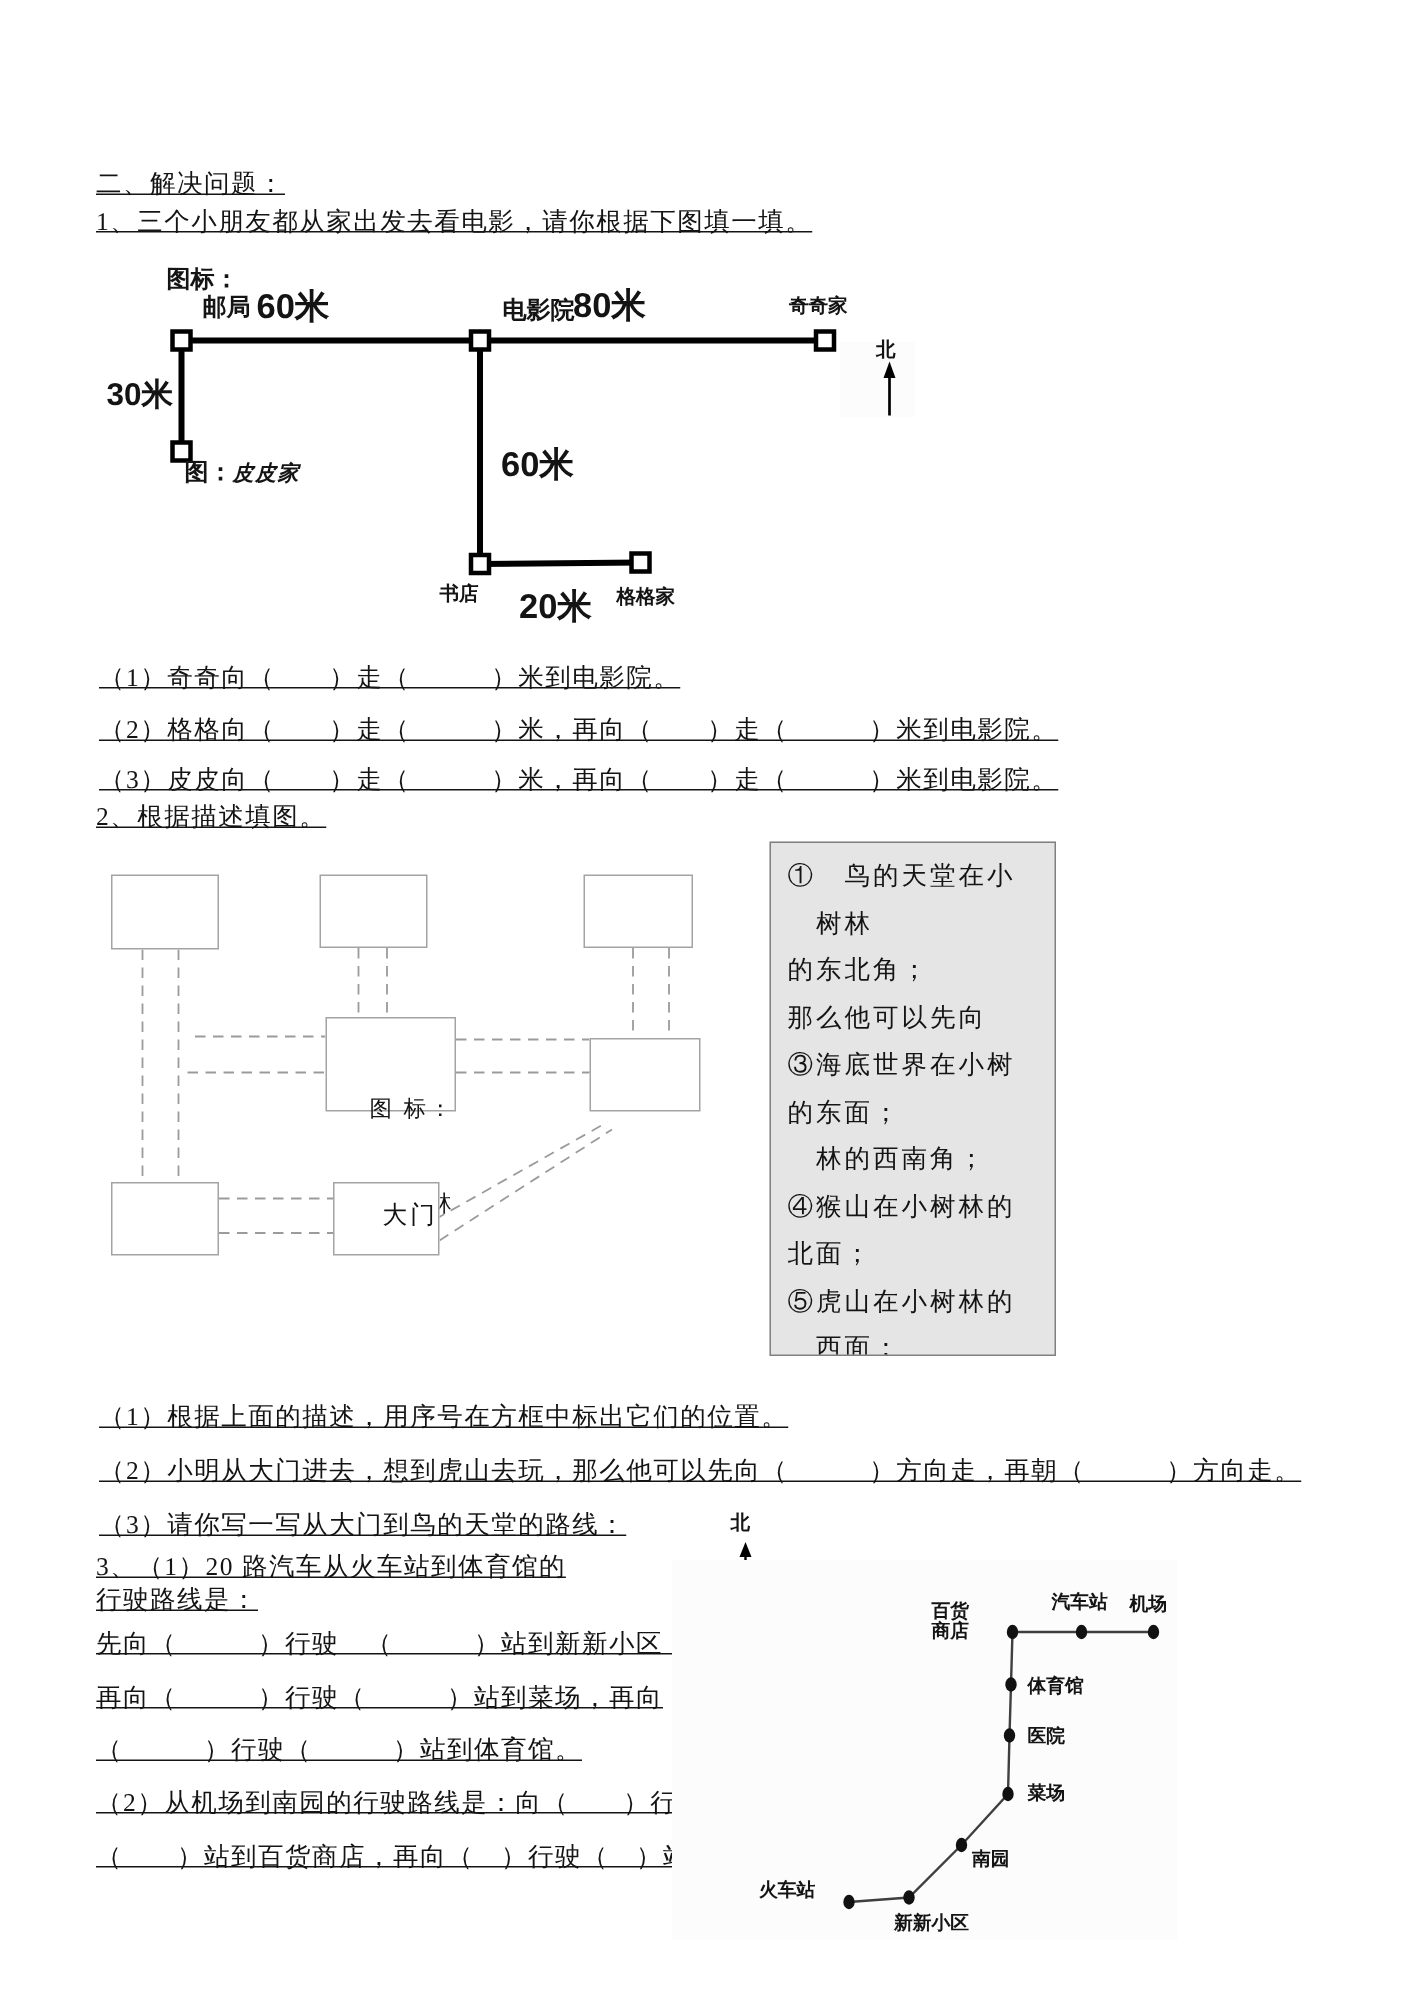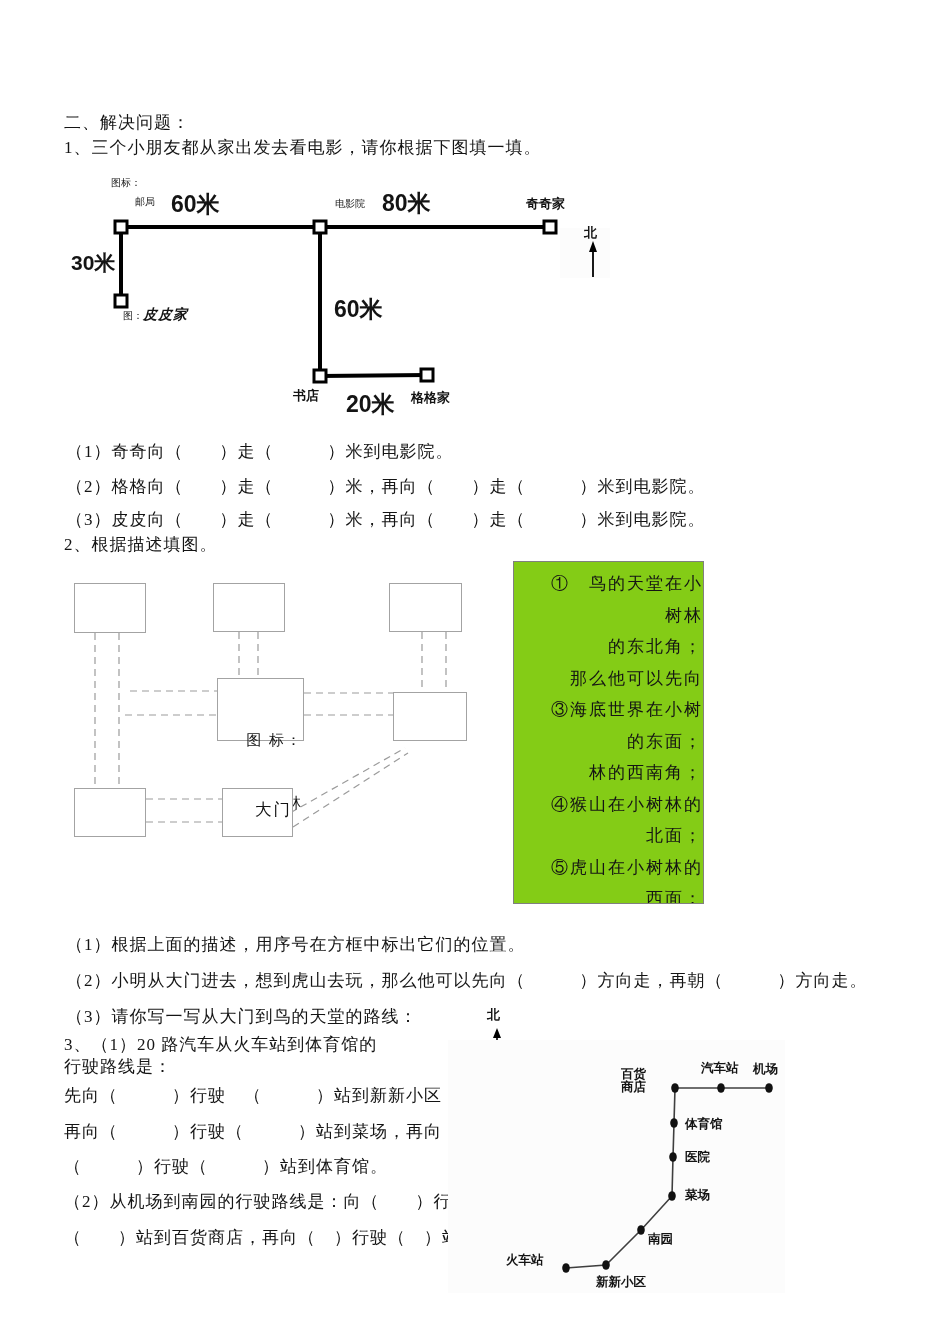--- a/index.html
+++ b/index.html
@@ -1,28 +1,28 @@
 <!DOCTYPE html>
 <html><head>
 <meta charset="utf-8">
 <style>
   html,body{margin:0;padding:0;background:#fff;}
   .page{position:relative;width:950px;height:1344px;background:#ffffff;overflow:hidden;
         font-family:"Liberation Serif","DejaVu Serif",serif;color:#141414;}
   .abs{position:absolute;}
-  .body-line{font-size:17px;letter-spacing:1px;line-height:22px;white-space:pre;}
+  .body-line{font-size:17px;letter-spacing:1px;line-height:22px;white-space:pre;text-decoration:underline;}
   .lbl13{font-family:Liberation Serif, serif;font-weight:700;font-size:13px;white-space:nowrap;}
-  .lbl14{font-family:"Liberation Sans","DejaVu Sans",sans-serif;font-weight:400;font-size:10px;white-space:nowrap;padding-left:39px;}
+  .lbl14{font-family:"Liberation Sans","DejaVu Sans",sans-serif;font-weight:700;font-size:16px;white-space:nowrap;padding-left:39px;}
   .dist{font-family:"Liberation Sans","DejaVu Sans",sans-serif;font-weight:700;font-size:23px;white-space:nowrap;letter-spacing:0;}
   .dist-sm{font-size:21px;}
   .pipi-name{font-style:italic;font-weight:600;font-size:14px;letter-spacing:1px;}
   .q2box{position:absolute;border:1px solid #a3a3a3;background:#ffffff;text-align:right;}
   .centerbox-text{font-size:15px;line-height:21px;letter-spacing:2px;white-space:pre;}
   .gate-text{font-size:16.5px;letter-spacing:2px;}
-  .descbox{position:absolute;border:1px solid #808080;overflow:hidden;background:#84cc16;text-align:right;}
+  .descbox{position:absolute;border:1px solid #808080;overflow:hidden;background:#e5e5e5;}
   .desc-line{font-size:17px;letter-spacing:2px;line-height:31.5px;white-space:pre;}
   .rlabel{position:absolute;font-family:"Liberation Sans","DejaVu Sans",sans-serif;font-weight:700;font-size:12.5px;white-space:nowrap;}
   .tint{position:absolute;background:#fcfcfc;}
   svg{display:block;}
 </style>
 </head>
 <body>
 
 <div class="page">
 

